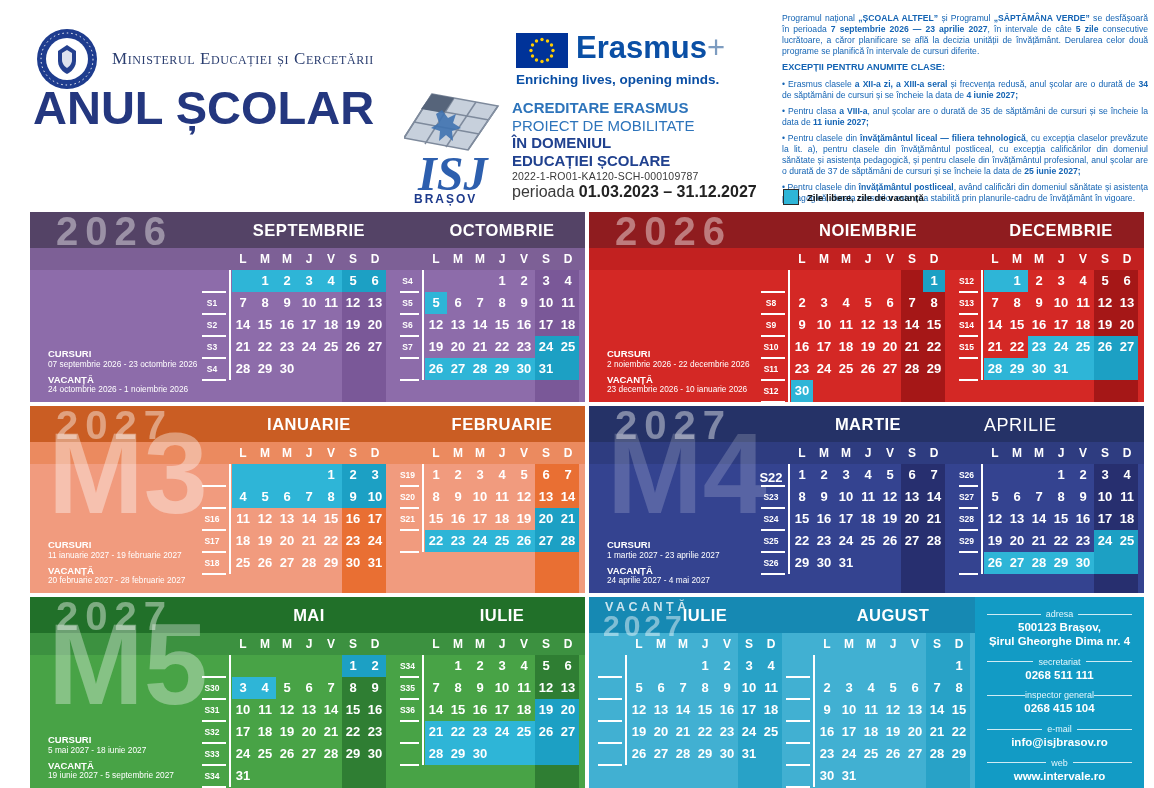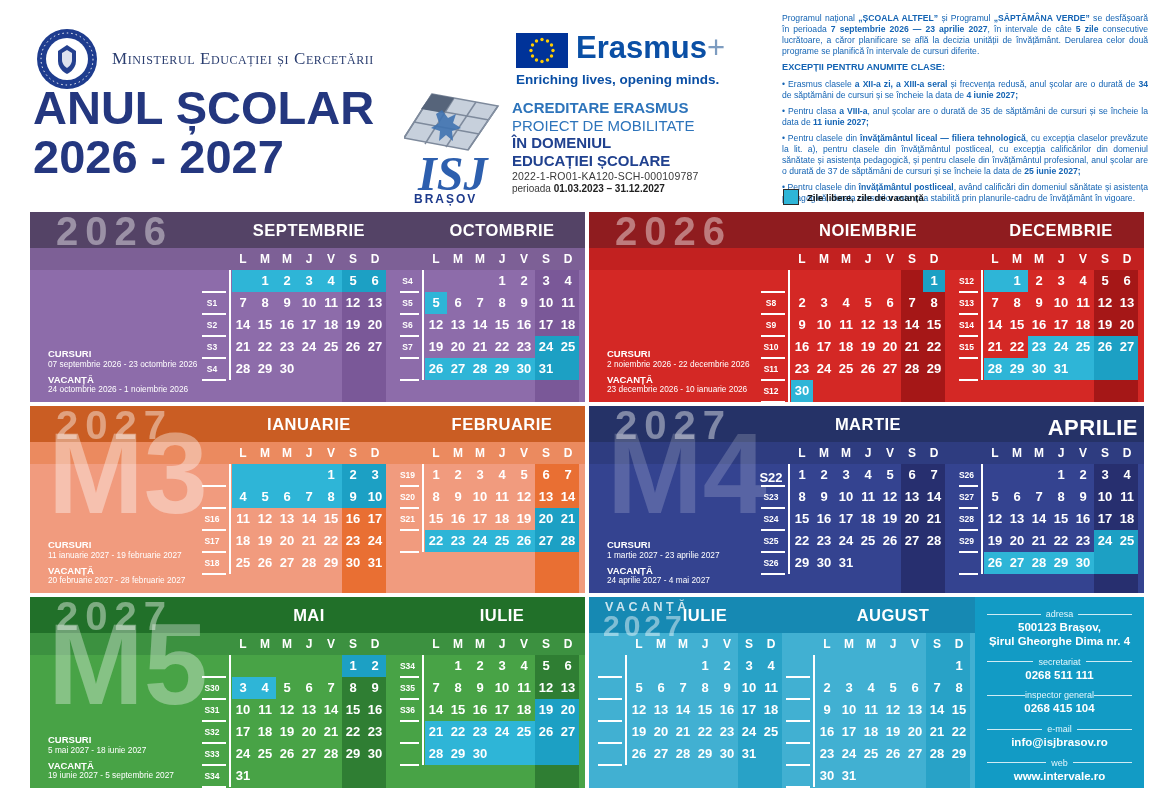--- a/index.html
+++ b/index.html
@@ -10,21 +10,21 @@
             font-variant:small-caps;font-size:17px;letter-spacing:.6px;color:#2b3e70}
   .title-line{left:33px;font-size:47px;font-weight:800;color:#24377f;letter-spacing:0;line-height:1}
   .erasmus-word{left:576px;top:30px;font-size:31px;font-weight:800;color:#0a4fa5}
   .erasmus-word .plus{font-weight:400;color:#7d9cc0}
   .erasmus-tag{left:516px;top:72px;font-size:13.5px;font-weight:700;color:#0a4fa5}
   .accr{left:512px;width:260px;line-height:17.5px;font-size:15px}
   .accr .a-bold{font-weight:700;color:#2d74bb}
   .accr .a-reg{color:#2d74bb}
   .accr .a-navy{font-weight:700;color:#20418f}
   .code-line{left:512px;top:170px;font-size:10.5px;color:#3a3a3a;letter-spacing:.2px}
-  .period-line{left:512px;top:183px;font-size:10px;color:#3a3a3a}
+  .period-line{left:512px;top:183px;font-size:16px;color:#3a3a3a}
   .period-line b{color:#222}
   .exceptions{left:782px;top:13px;width:366px;color:#1464b4;font-size:8.6px;
               line-height:1.28;text-align:justify}
   .xp{margin-bottom:5px}
   .xh{font-weight:700;margin:1px 0 5px;font-size:9.2px;text-align:left}
   .legend-swatch{left:783px;top:189px;width:16px;height:16px;border:1.5px solid #2b2b2b;box-sizing:border-box}
   .legend-label{left:807px;top:192px;font-size:9.5px;font-weight:700;color:#141414}
   .blk{position:absolute;overflow:hidden;color:#fff}
 </style>
 </head>
@@ -37,21 +37,20 @@
       <circle cx="31" cy="31" r="30" fill="#1e3c8e"></circle>
       <circle cx="31" cy="31" r="21" fill="#ffffff"></circle>
       <circle cx="31" cy="31" r="26" fill="none" stroke="#ffffff" stroke-width="1" stroke-dasharray="1.5,3"></circle>
       <path d="M31 17 l9 6 v10 c0 9 -9 13 -9 13 c0 0 -9 -4 -9 -13 v-10 z" fill="#24408f"></path>
       <path d="M31 22 l5 3 v7 c0 5 -5 8 -5 8 c0 0 -5 -3 -5 -8 v-7 z" fill="#ffffff" opacity="0.85"></path>
     </svg>
   </div>
   <div class="abs title-line" style="top:84px">ANUL ȘCOLAR</div>
 
   <div class="abs ministry">Ministerul Educației și Cercetării</div>
-  <div class="abs title-line" style="top:133px">2026 - 2027</div>
 
   <div class="abs" style="left:404px;top:88px">
     <svg width="100" height="118" viewBox="0 0 100 118">
       <polygon points="28,6 94,18 64,62 0,50" fill="#c7d0dc" stroke="#7e8a9c" stroke-width="1.5"></polygon>
       <path d="M28,6 L0,50 M50,10 L21,56 M72,14 L42,59 M94,18 L64,62 M19,20 L85,32 M10,34 L75,46" stroke="#7e8a9c" stroke-width="1.5" fill="none"></path>
       <polygon points="28,6 50,10 40,25 17,21" fill="#56647a"></polygon>
       <polygon points="75,46 94,18 85,32" fill="#9aa6b6"></polygon>
       <path d="M38 22 l6 8 8-4 -3 9 8 5 -9 3 1 10 -7 -6 -7 6 1 -10 -9 -3 8 -5 -3 -9 z" fill="#3f72b0" opacity="0.9"></path>
       <text x="14" y="102" font-family="Liberation Serif, DejaVu Serif, serif" font-style="italic" font-weight="bold" font-size="48" fill="#2d5fae">ISJ</text>
       <text x="10" y="115" font-family="Liberation Sans, DejaVu Sans, sans-serif" font-weight="bold" font-size="12" letter-spacing="2" fill="#1d3a8c">BRAȘOV</text>
@@ -490,21 +489,21 @@
         <div style="position: absolute; left: 170px; top: 64px; width: 24px; text-align: center; font-size: 13px; font-weight: 700;">S22</div>
         <div style="position: absolute; left: 172px; top: 101px; width: 24px; height: 1.5px; background: rgb(255, 255, 255);"></div>
         <div style="position: absolute; left: 170px; top: 86px; width: 24px; text-align: center; font-size: 8.5px; font-weight: 700;">S23</div>
         <div style="position: absolute; left: 172px; top: 123px; width: 24px; height: 1.5px; background: rgb(255, 255, 255);"></div>
         <div style="position: absolute; left: 170px; top: 108px; width: 24px; text-align: center; font-size: 8.5px; font-weight: 700;">S24</div>
         <div style="position: absolute; left: 172px; top: 145px; width: 24px; height: 1.5px; background: rgb(255, 255, 255);"></div>
         <div style="position: absolute; left: 170px; top: 130px; width: 24px; text-align: center; font-size: 8.5px; font-weight: 700;">S25</div>
         <div style="position: absolute; left: 172px; top: 167px; width: 24px; height: 1.5px; background: rgb(255, 255, 255);"></div>
         <div style="position: absolute; left: 170px; top: 152px; width: 24px; text-align: center; font-size: 8.5px; font-weight: 700;">S26</div>
         <div style="position: absolute; left: 505px; top: 58px; width: 44px; height: 129px; background: rgb(39, 47, 111);"></div>
-        <div style="position: absolute; left: 395px; top: 9px; width: 154px; text-align: right; font-size: 22px; font-weight: 700; letter-spacing: 0.5px;">APRILIE</div>
+        <div style="position: absolute; left: 395px; top: 9px; width: 154px; text-align: left; font-size: 18px; font-weight: 400; letter-spacing: 0.5px;">APRILIE</div>
         <div style="position: absolute; left: 395px; top: 36px; width: 22px; height: 22px; line-height: 22px; text-align: center; font-size: 12px; font-weight: 700;">L</div>
         <div style="position: absolute; left: 417px; top: 36px; width: 22px; height: 22px; line-height: 22px; text-align: center; font-size: 12px; font-weight: 700;">M</div>
         <div style="position: absolute; left: 439px; top: 36px; width: 22px; height: 22px; line-height: 22px; text-align: center; font-size: 12px; font-weight: 700;">M</div>
         <div style="position: absolute; left: 461px; top: 36px; width: 22px; height: 22px; line-height: 22px; text-align: center; font-size: 12px; font-weight: 700;">J</div>
         <div style="position: absolute; left: 483px; top: 36px; width: 22px; height: 22px; line-height: 22px; text-align: center; font-size: 12px; font-weight: 700;">V</div>
         <div style="position: absolute; left: 505px; top: 36px; width: 22px; height: 22px; line-height: 22px; text-align: center; font-size: 12px; font-weight: 700;">S</div>
         <div style="position: absolute; left: 527px; top: 36px; width: 22px; height: 22px; line-height: 22px; text-align: center; font-size: 12px; font-weight: 700;">D</div>
         <div style="position: absolute; left: 461px; top: 58px; width: 22px; height: 22px; line-height: 22px; text-align: center; font-size: 13px; font-weight: 700;">1</div>
         <div style="position: absolute; left: 483px; top: 58px; width: 22px; height: 22px; line-height: 22px; text-align: center; font-size: 13px; font-weight: 700;">2</div>
         <div style="position: absolute; left: 505px; top: 58px; width: 22px; height: 22px; line-height: 22px; text-align: center; font-size: 13px; font-weight: 700;">3</div>

